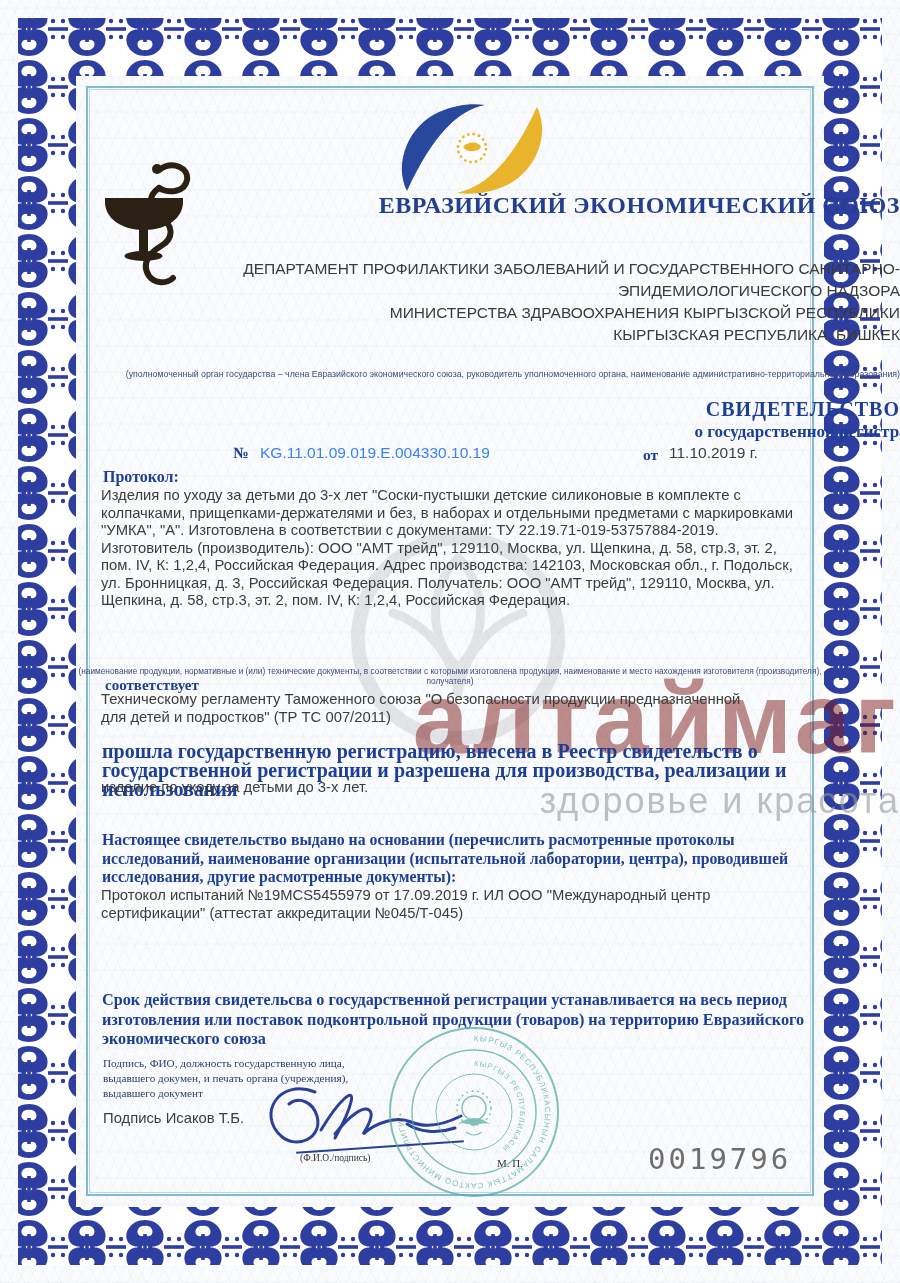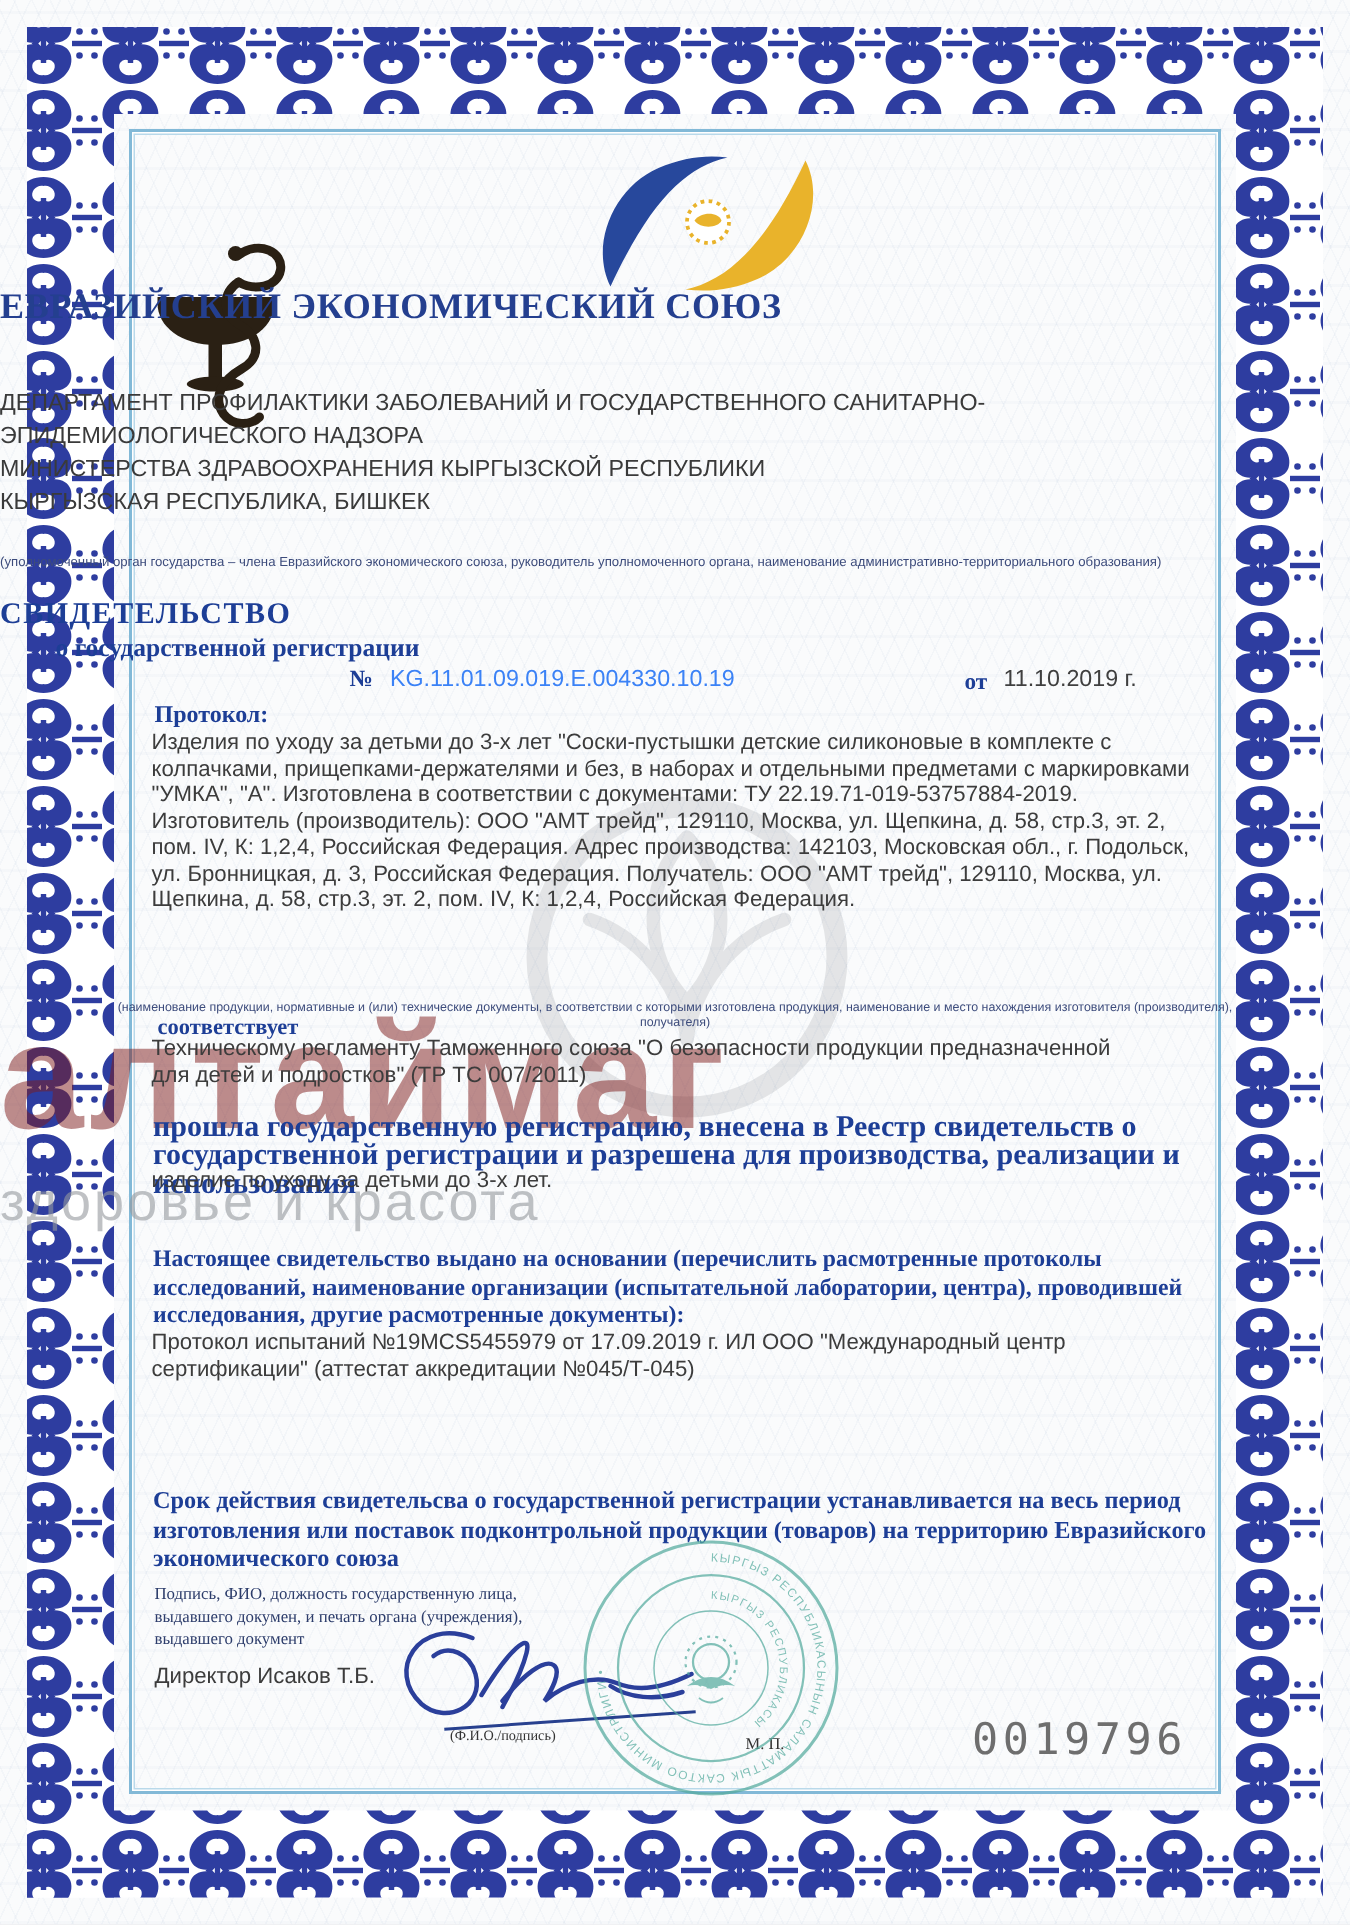--- a/index.html
+++ b/index.html
@@ -10,21 +10,21 @@
   }
   .page::before{ 
     content:"";position:absolute;inset:0;
     background:
       repeating-linear-gradient(115deg, rgba(120,150,190,0.055) 0 1px, transparent 1px 9px),
       repeating-linear-gradient(65deg, rgba(120,150,190,0.05) 0 1px, transparent 1px 11px),
       repeating-linear-gradient(0deg, rgba(150,170,200,0.05) 0 2px, transparent 2px 26px);
     pointer-events:none;
   }
   .abs{position:absolute;}
-  .center{left:0;width:900px;text-align:left;}
+  .center{left:0;width:900px;text-align:right;}
   .serif{font-family:"Liberation Serif",serif;}
   .blue-bold{font-family:"Liberation Serif",serif;font-weight:bold;color:#1d3e96;}
   .inner-frame{
     position:absolute;left:86px;top:86px;right:86px;bottom:87px;
     border:2px solid #82b9d7;box-shadow:inset 0 0 0 1px #ffffff, inset 0 0 0 2px #b9d9ea;
     pointer-events:none;
   }
   .union-name{top:192px;font-size:24px;font-weight:bold;color:#243f8f;letter-spacing:0.5px;}
   .dept{top:258px;font-size:15.5px;line-height:22px;color:#3a3a3a;}
   .issuer-note{top:369px;font-size:8.8px;color:#3d4c7c;}
@@ -145,21 +145,21 @@
   <div class="abs regulation body-text">Техническому регламенту Таможенного союза "О безопасности продукции предназначенной для детей и подростков" (ТР ТС 007/2011)</div>
   <div class="abs reg-statement blue-bold">прошла государственную регистрацию, внесена в Реестр свидетельств о государственной регистрации и разрешена для производства, реализации и использования</div>
   <div class="abs usage-note body-text">изделие по уходу за детьми до 3-х лет.</div>
 
   <div class="abs basis-heading blue-bold">Настоящее свидетельство выдано на основании (перечислить расмотренные протоколы исследований, наименование организации (испытательной лаборатории, центра), проводившей исследования, другие расмотренные документы):</div>
   <div class="abs basis-details body-text">Протокол испытаний №19MCS5455979 от 17.09.2019 г. ИЛ ООО "Международный центр сертификации" (аттестат аккредитации №045/Т-045)</div>
 
   <div class="abs validity blue-bold">Срок действия свидетельсва о государственной регистрации устанавливается на весь период изготовления или поставок подконтрольной продукции (товаров) на территорию Евразийского экономического союза</div>
 
   <div class="abs sign-note">Подпись, ФИО, должность государственную лица, выдавшего докумен, и печать органа (учреждения), выдавшего документ</div>
-  <div class="abs signatory">Директор Исаков Т.Б.</div>
+  <div class="abs signatory">Подпись Исаков Т.Б.</div>
 
   <svg class="abs" width="235" height="80" viewBox="0 0 235 80" style="left:255px;top:1078px;">
     <g fill="none" stroke="#2b3f9b" stroke-width="3" stroke-linecap="round">
       <path d="M60 14 C24 0 2 36 26 58 C42 72 68 60 62 38 C58 24 44 18 34 26"></path>
       <path d="M66 52 C84 22 100 8 96 24 C92 40 84 52 80 60"></path>
       <path d="M80 56 C94 38 108 28 114 32 C120 36 112 50 108 56 C122 44 142 38 156 44 C170 50 186 48 206 38"></path>
       <path d="M152 46 C164 54 182 56 200 50"></path>
     </g>
   </svg>
   <div class="abs sig-underline"></div>

